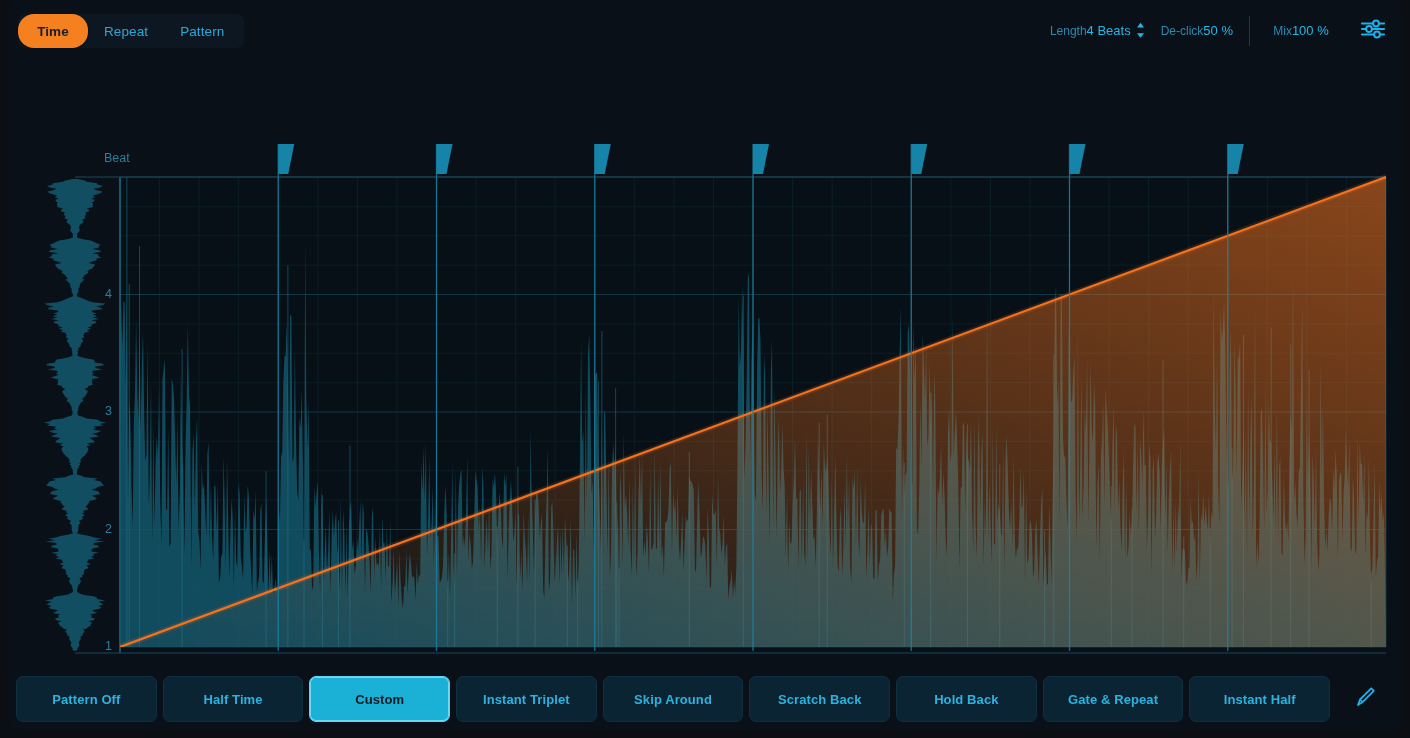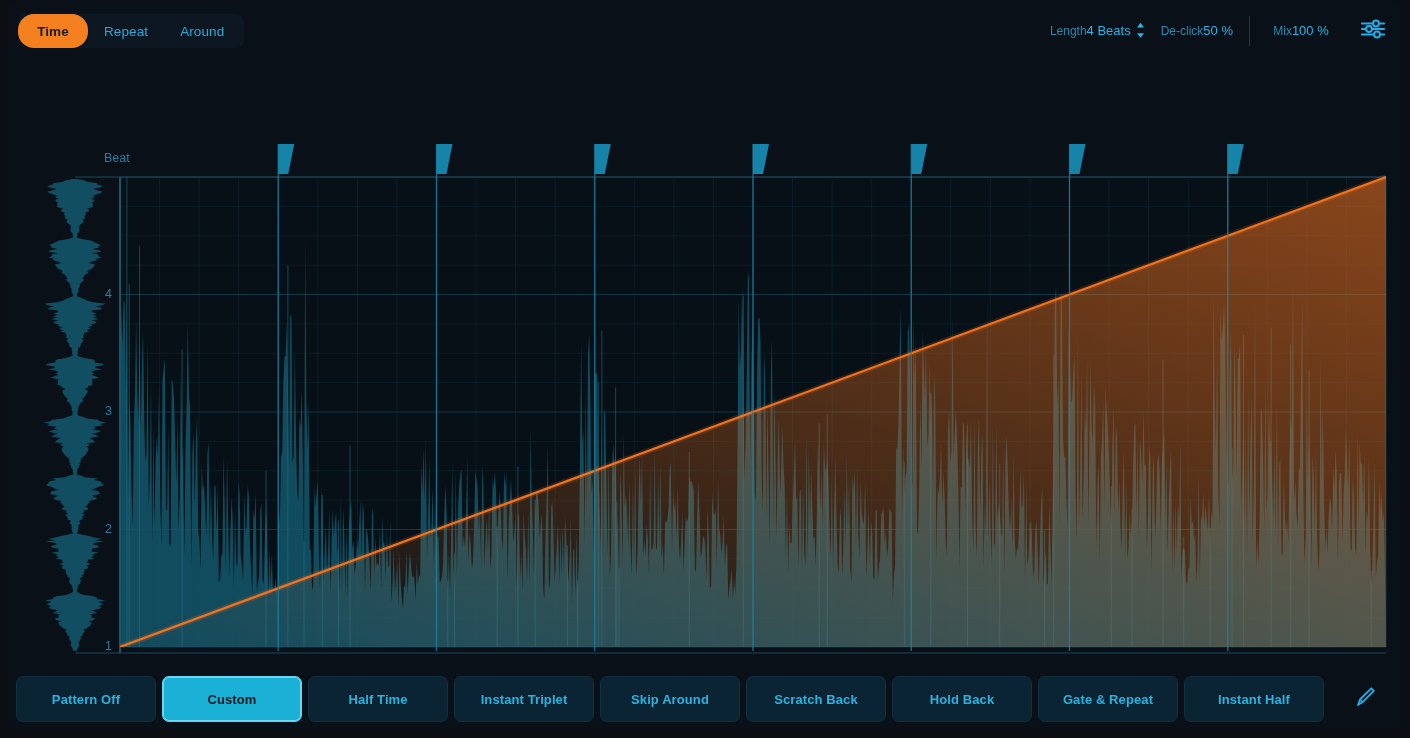--- a/index.html
+++ b/index.html
@@ -156,21 +156,21 @@
   
   .bottombar {
     height: 62px;
     flex: 0 0 62px;
     background: #0a1018;
     border-radius: 0 0 10px 10px;
     margin: 0 8px 8px 8px;
     display: flex;
     align-items: center;
     padding: 0 8px;
-    gap: 14px;
+    gap: 8px;
   }
   .pbtn {
     flex: 1 1 0;
     height: 46px;
     background: #0b2433;
     border: 1px solid #103040;
     border-radius: 7px;
     color: #2bb3e0;
     font-size: 13px;
     font-weight: 600;
@@ -204,21 +204,21 @@
   <div class="topbar">
 
     <div class="seg-group">
       <div class="seg active">
         <span>Time</span>
       </div>
       <div class="seg">
         <span>Repeat</span>
       </div>
       <div class="seg">
-        <span>Around</span>
+        <span>Pattern</span>
       </div>
     </div>
 
     <div class="topbar-right">
 
       <div class="param">
         <div class="plabel">Length</div>
         <div class="pvalue">
           <span>4 Beats</span>
           <span class="stepper-glyph">
@@ -427,25 +427,25 @@
         </div>
       <div id="xtick-layer"></div>
     </div>
   </div>
 
   <div class="bottombar">
     <div id="pattern-buttons" style="display:flex;flex:1 1 auto;gap:6px;">
         <div class="pbtn">
           <span>Pattern Off</span>
         </div>
+        <div class="pbtn">
+          <span>Half Time</span>
+        </div>
         <div class="pbtn active">
           <span>Custom</span>
-        </div>
-        <div class="pbtn">
-          <span>Half Time</span>
         </div>
         <div class="pbtn">
           <span>Instant Triplet</span>
         </div>
         <div class="pbtn">
           <span>Skip Around</span>
         </div>
         <div class="pbtn">
           <span>Scratch Back</span>
         </div>

